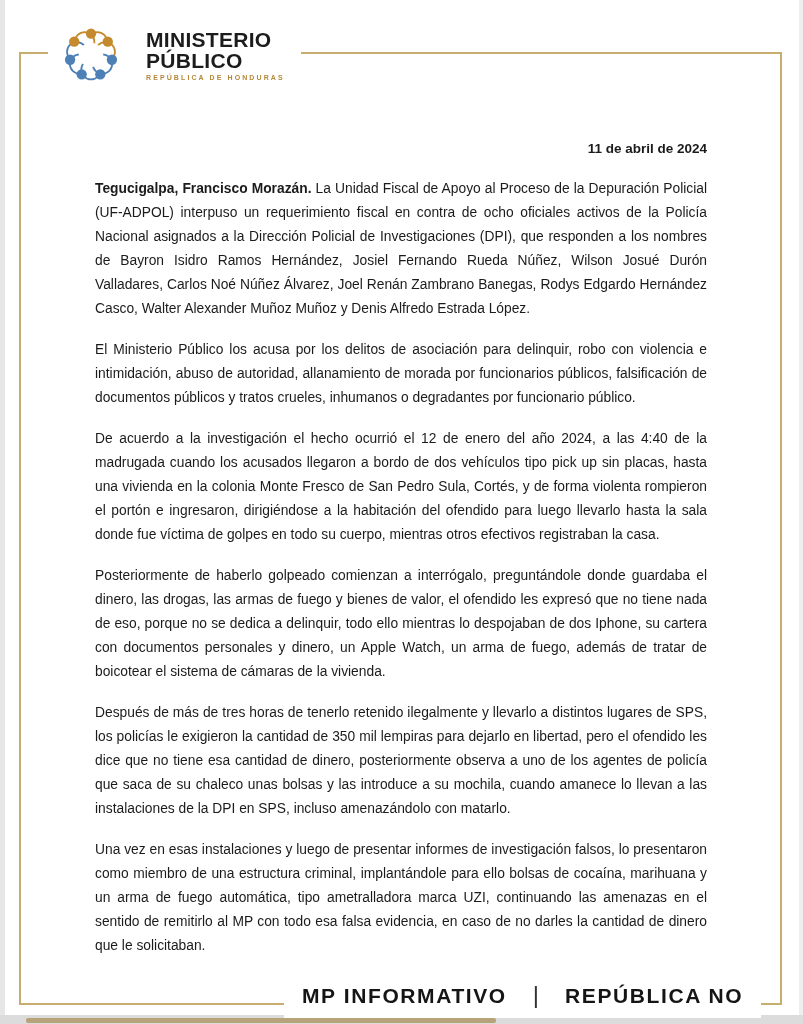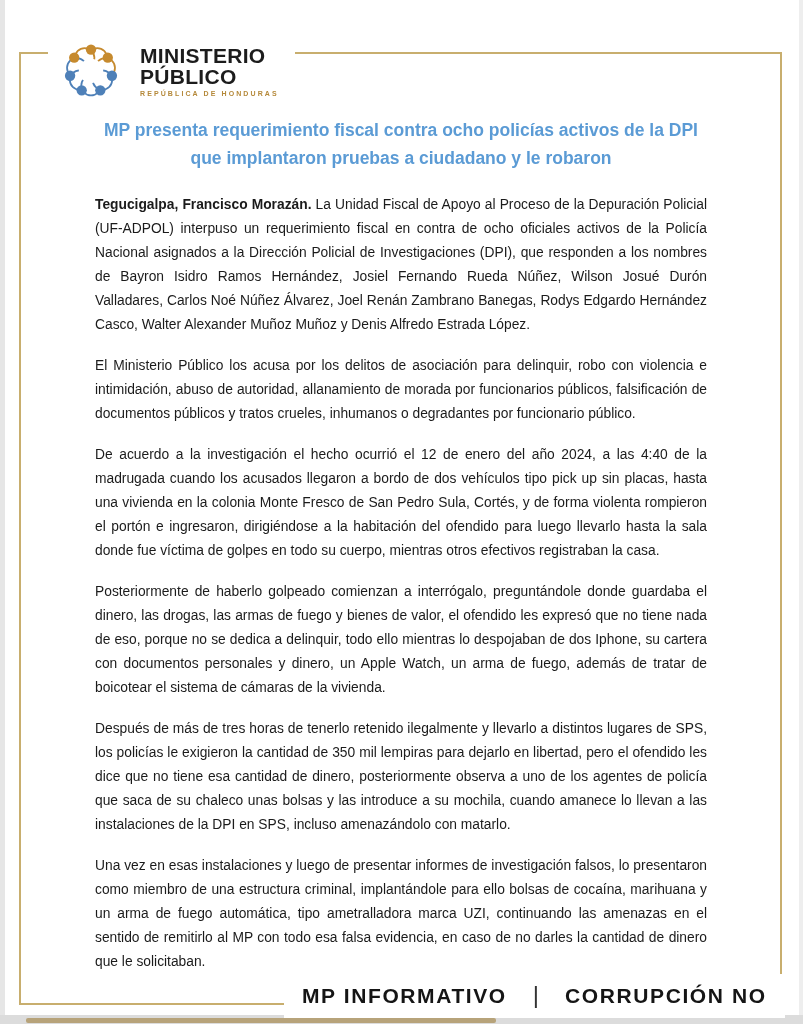--- a/index.html
+++ b/index.html
@@ -14,23 +14,23 @@
   .desk-strip { position:absolute; left:26px; bottom:1px; width:470px; height:5px; background:#ab905a; opacity:.75; border-radius:2px; }
 
   
   .frame {
     position:absolute; left:19px; top:52px; width:763px; height:953px;
     border:2px solid #c8ae6e; box-sizing:border-box;
   }
 
   
   .logo-block {
-    position:absolute; top:28px; left:48px; height:86px;
+    position:absolute; top:12px; left:48px; height:86px;
     background:#ffffff; padding:0 16px 0 4px;
-    display:flex; align-items:center; gap:10px;
+    display:flex; align-items:center; gap:16px;
   }
   .logo-mark { width:78px; height:78px; flex:0 0 auto; }
   .logo-text { display:flex; flex-direction:column; }
   .logo-title {
     font-weight:bold; font-size:21px; line-height:21px; letter-spacing:.3px; color:#1c1c1c;
   }
   .logo-sub {
     margin-top:3px; font-size:7px; font-weight:bold; letter-spacing:2.1px; color:#b5893a;
   }
 
@@ -91,31 +91,31 @@
       <circle cx="61.45" cy="44.9" r="5.3" fill="#4e80b8"></circle>
     </svg>
     <div class="logo-text">
       <span class="logo-title">MINISTERIO</span>
       <span class="logo-title">PÚBLICO</span>
       <span class="logo-sub">REPÚBLICA DE HONDURAS</span>
     </div>
   </div>
 
   <div class="content">
-    <h1 class="headline">MP presenta requerimiento fiscal contra ocho policías activos de la DPI que implantaron pruebas a ciudadano y le robaron</h1>
+    <div class="dateline">11 de abril de 2024</div>
 
     <div class="body-copy">
       <p><span class="lead-bold">Tegucigalpa, Francisco Morazán.</span><span> La Unidad Fiscal de Apoyo al Proceso de la Depuración Policial (UF-ADPOL) interpuso un requerimiento fiscal en contra de ocho oficiales activos de la Policía Nacional asignados a la Dirección Policial de Investigaciones (DPI), que responden a los nombres de Bayron Isidro Ramos Hernández, Josiel Fernando Rueda Núñez, Wilson Josué Durón Valladares, Carlos Noé Núñez Álvarez, Joel Renán Zambrano Banegas, Rodys Edgardo Hernández Casco, Walter Alexander Muñoz Muñoz y Denis Alfredo Estrada López.</span></p>
       <p>El Ministerio Público los acusa por los delitos de asociación para delinquir, robo con violencia e intimidación, abuso de autoridad,  allanamiento de morada por funcionarios públicos, falsificación de documentos públicos y tratos crueles, inhumanos o degradantes por funcionario público.</p>
       <p>De acuerdo a la investigación el hecho ocurrió el 12 de enero del año 2024, a las 4:40 de la madrugada cuando los acusados llegaron a bordo de dos vehículos tipo pick up sin placas, hasta una vivienda en la colonia Monte Fresco de San Pedro Sula, Cortés, y de forma violenta rompieron el portón e ingresaron, dirigiéndose a la habitación del ofendido para luego llevarlo hasta la sala donde fue víctima de golpes en todo su cuerpo, mientras otros efectivos registraban la casa.</p>
       <p>Posteriormente de haberlo golpeado comienzan a interrógalo, preguntándole donde guardaba el dinero, las drogas, las armas de fuego y bienes de valor, el ofendido les expresó que no tiene nada de eso, porque no se dedica a delinquir, todo ello mientras lo despojaban de dos Iphone, su cartera con documentos personales y dinero, un Apple Watch, un arma de fuego, además de tratar de boicotear el sistema de cámaras de la vivienda.</p>
       <p>Después de más de tres horas de tenerlo retenido ilegalmente y llevarlo a distintos lugares de SPS, los policías le exigieron la cantidad de 350 mil lempiras para dejarlo en libertad, pero el ofendido les dice que no tiene esa cantidad de dinero, posteriormente observa a uno de los agentes de policía que saca de su chaleco unas bolsas y las introduce a su mochila, cuando amanece lo llevan a las instalaciones de la DPI en SPS, incluso amenazándolo con matarlo.</p>
       <p>Una vez en esas instalaciones y luego de presentar informes de investigación falsos, lo presentaron como miembro de una estructura criminal, implantándole para ello bolsas de cocaína, marihuana y un arma de fuego automática, tipo ametralladora marca UZI, continuando las amenazas en el sentido de remitirlo al MP con todo esa falsa evidencia, en caso de no darles la cantidad de dinero que le solicitaban.</p>
     </div>
   </div>
 
   <div class="footer-band">
     <span class="footer-text">MP INFORMATIVO</span>
     <span class="footer-sep">|</span>
-    <span class="footer-text">CORRUPCIÓN NO</span>
+    <span class="footer-text">REPÚBLICA NO</span>
   </div>
 
 </div>
 
 </body></html>

